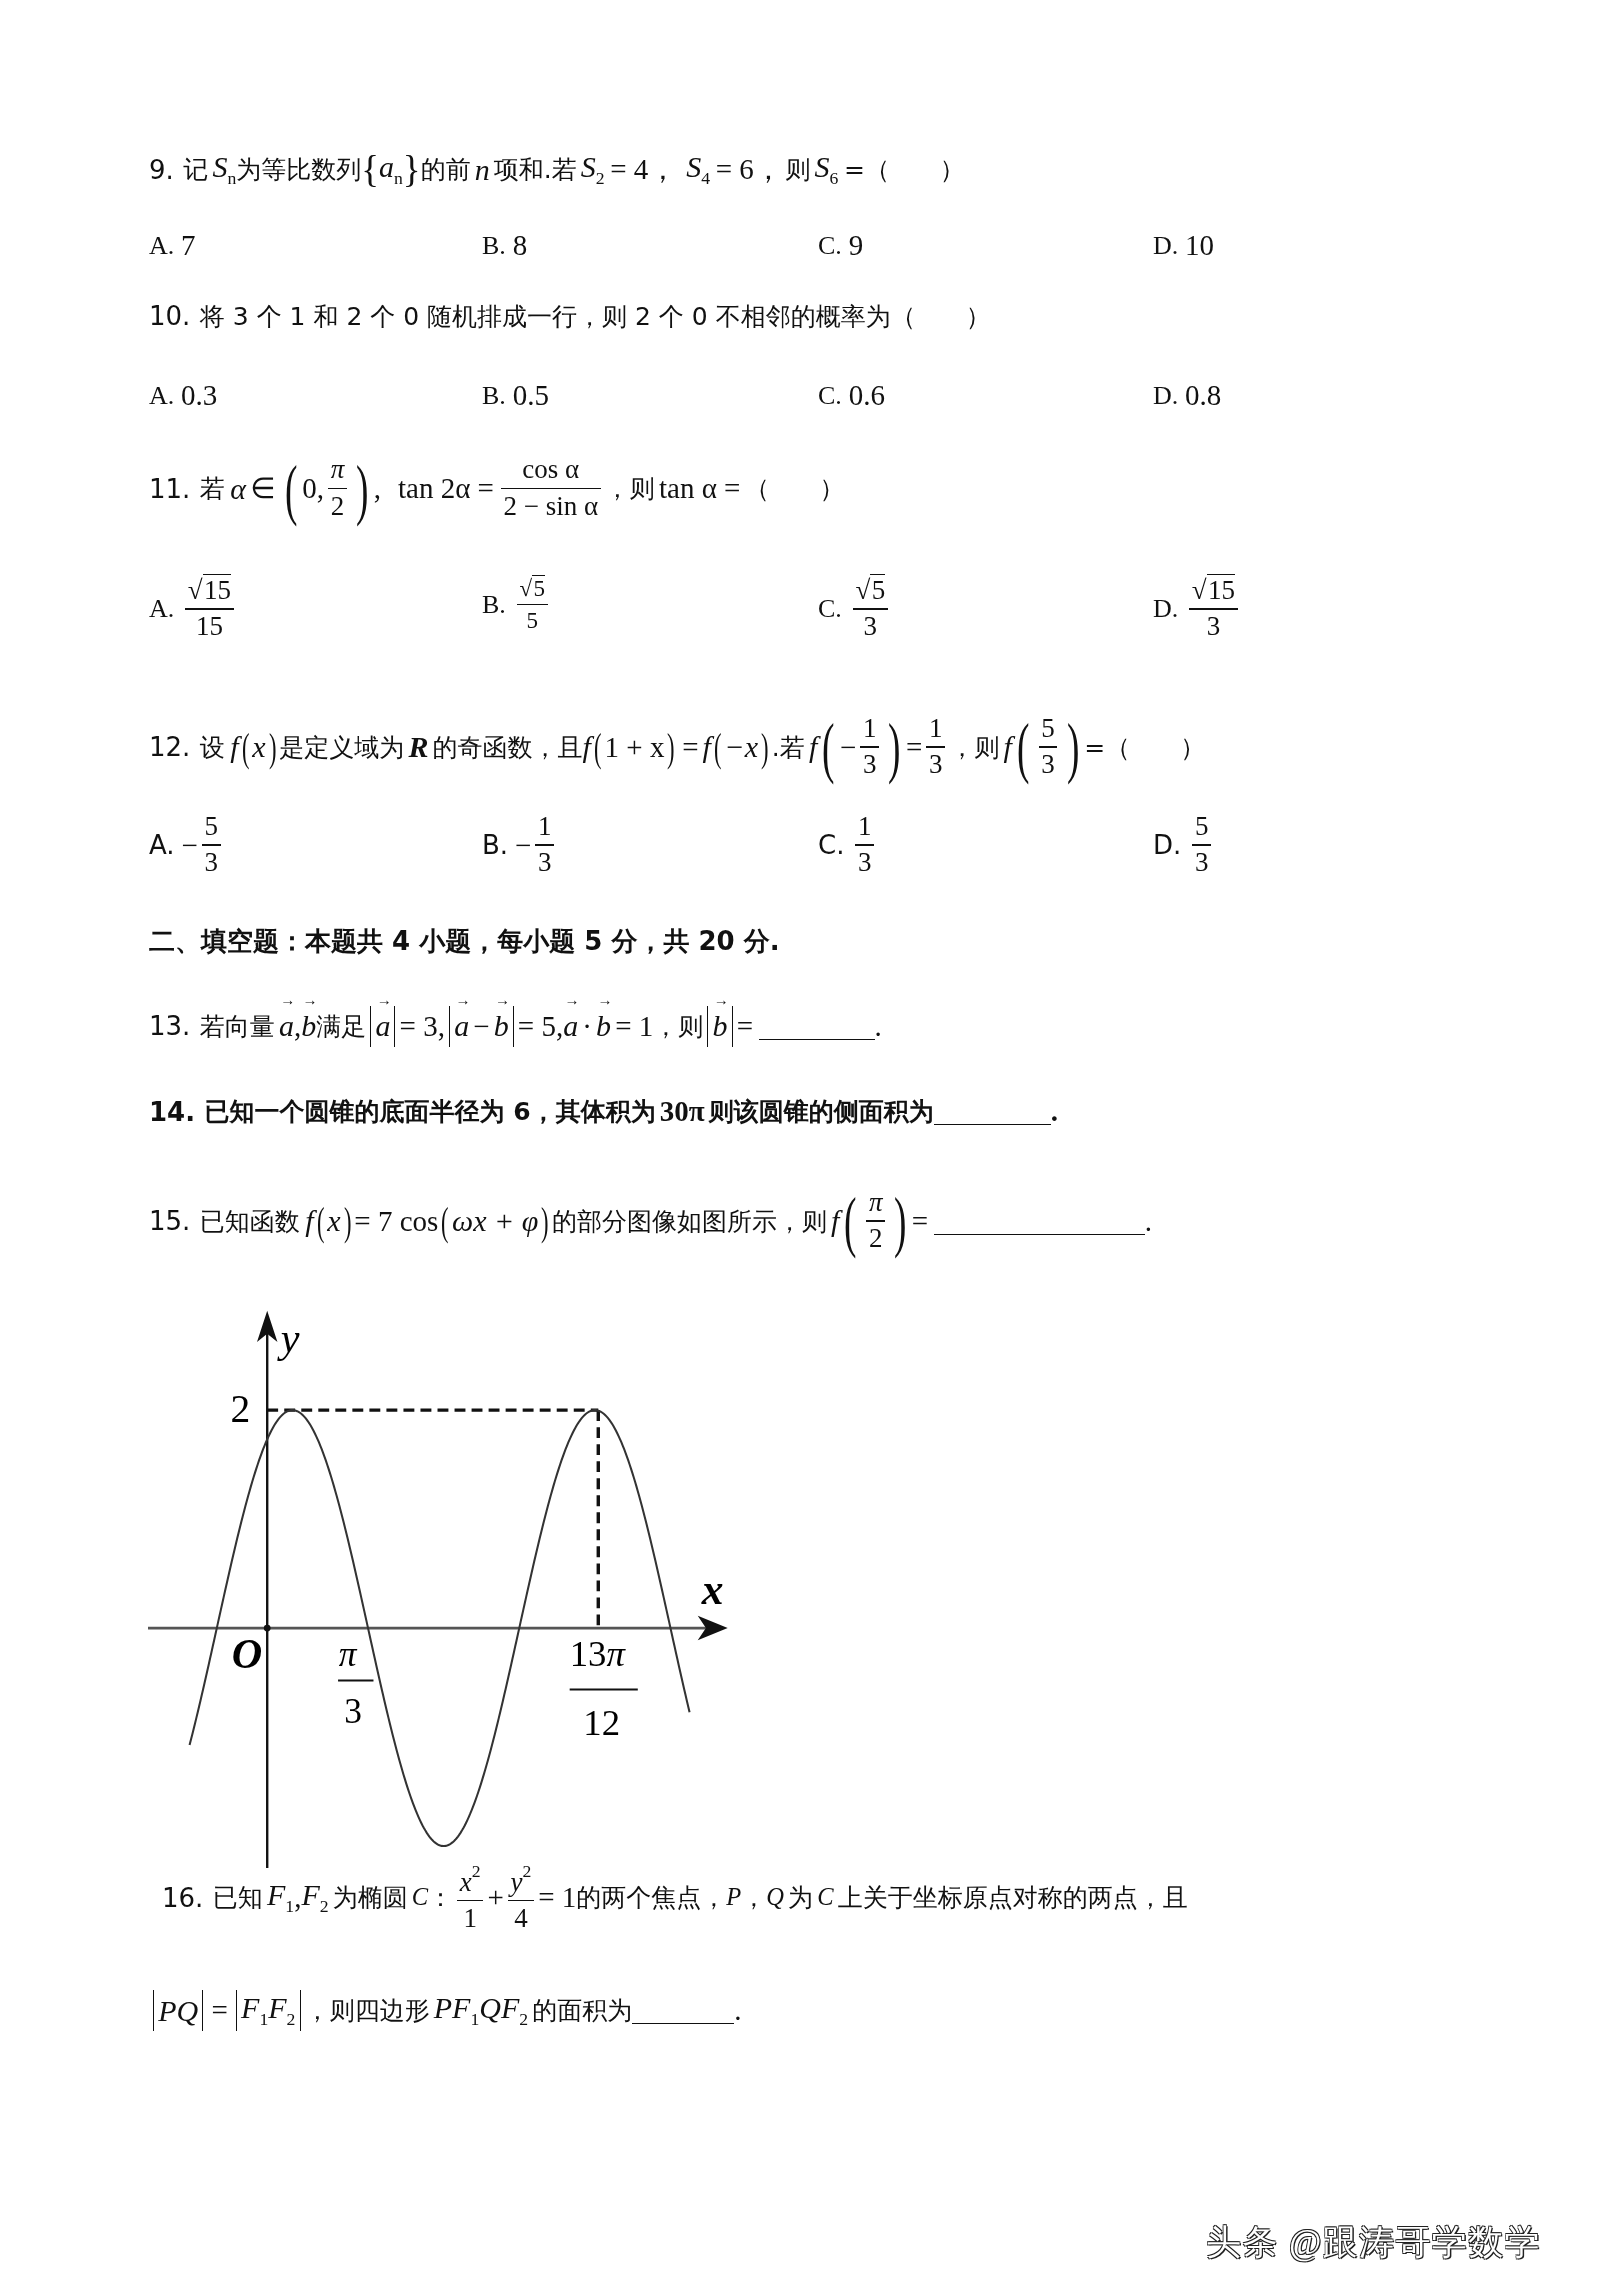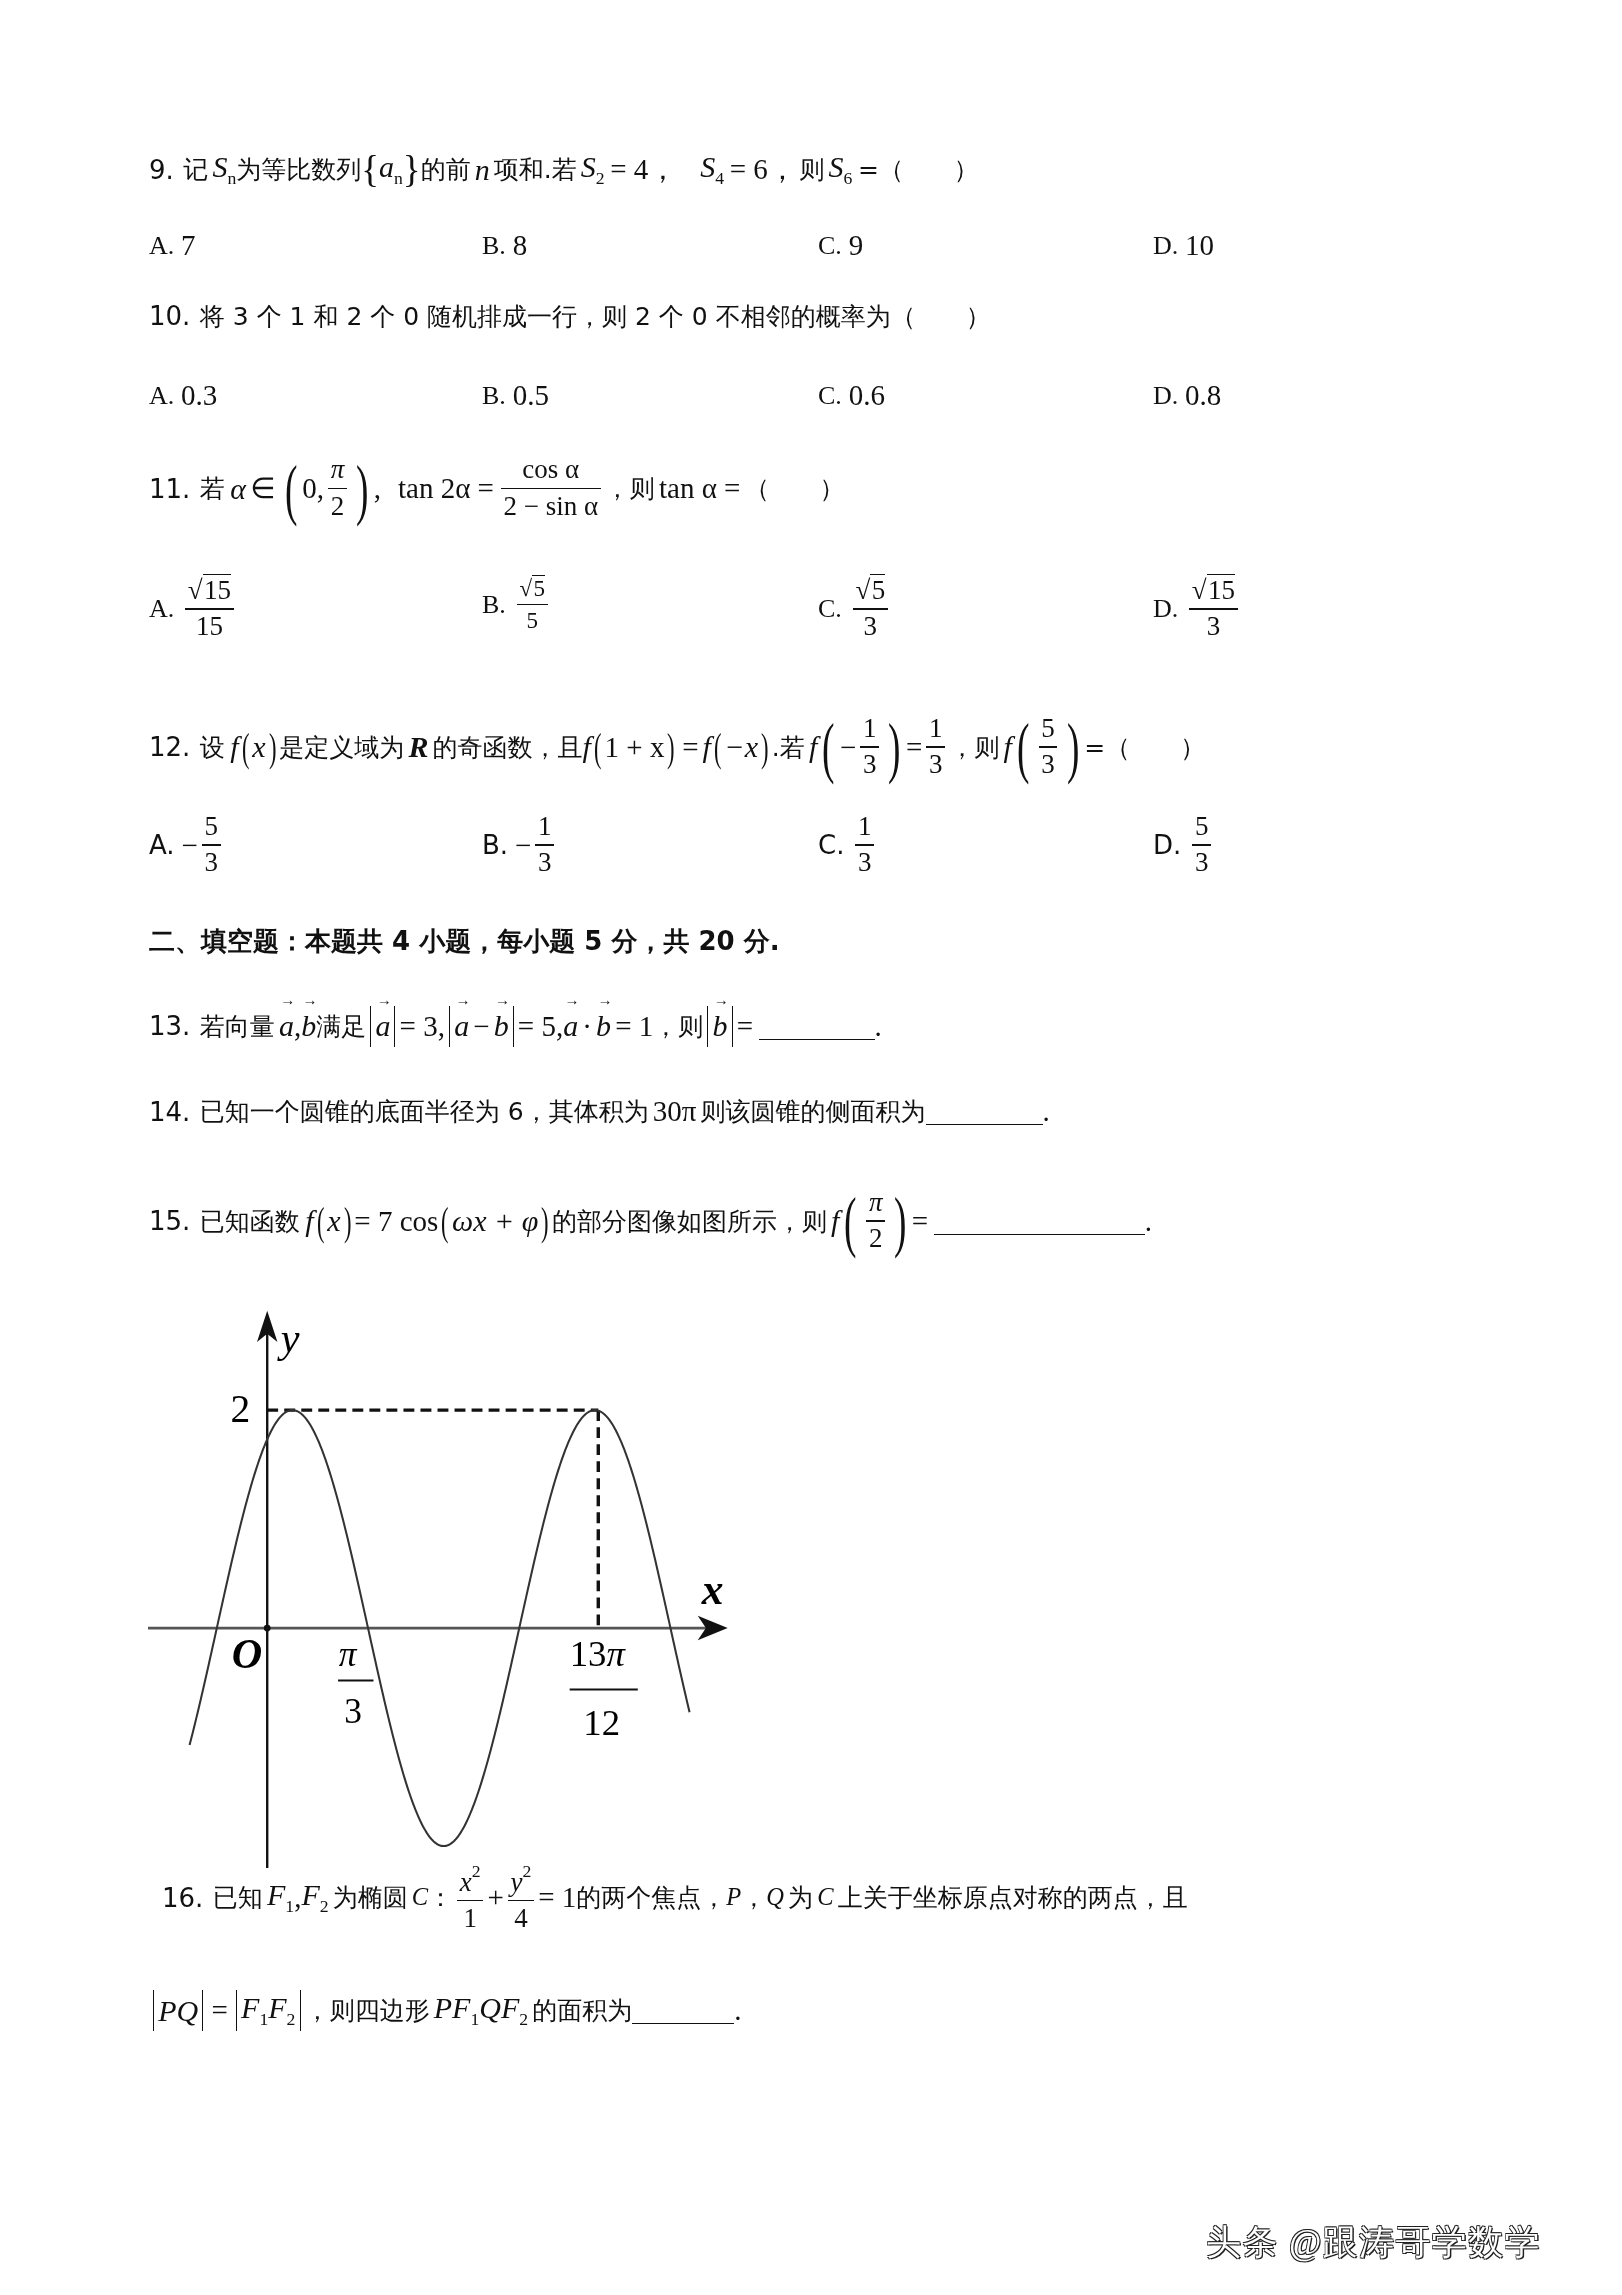--- a/index.html
+++ b/index.html
@@ -39,21 +39,21 @@
   <span class="m" style="margin-left:4.1px;"><span>S</span><span class="sub">n</span></span>
   <span class="cn">为等比数列</span>
   <span class="r" style="font-size:37px;">{</span>
   <span class="m"><span>a</span><span class="sub">n</span></span>
   <span class="r" style="font-size:37px;">}</span>
   <span class="cn">的前</span>
   <span class="m" style="margin:0 4.1px;">n</span>
   <span class="cn">项和.若</span>
   <span class="m" style="margin-left:4.1px;text-align:center;"><span>S</span><span class="sub">2</span></span>
   <span class="r" style="margin-left:5.5px;">= 4，</span>
-  <span class="m" style="margin-left:23px;"><span>S</span><span class="sub">4</span></span>
+  <span class="m" style="margin-left:9px;"><span>S</span><span class="sub">4</span></span>
   <span class="r" style="margin-left:5.5px;">= 6，</span>
   <span class="cn" style="margin-left:2.7px;">则</span>
   <span class="m" style="margin-left:4.1px;"><span>S</span><span class="sub">6</span></span>
   <span class="cn" style="margin-left:5.5px;">=（　　）</span>
 </div>
 <div class="abs opt" style="left:149px; top:229px;">
     <span class="lab">A.</span>
     <span class="r">7</span>
   </div>
 <div class="abs opt" style="left:482px; top:229px;">
@@ -255,21 +255,21 @@
   <span class="r" style="margin-left:4.1px;">= 1</span>
   <span class="cn">，则</span>
   <span class="abs-bar"></span>
     <span class="m vec">b</span>
     <span class="abs-bar"></span>
   <span class="r">=</span>
   <span class="blank" style="width:116px; margin-left:5.5px;"></span>
   <span class="r">.</span>
 </div>
 
-<div class="abs q" style="left:149px; top:1097px;">
+<div class="abs q" style="left:149px; top:1097px;font-weight:bold;">
   <span class="qnum">14.</span>
   <span class="cn">已知一个圆锥的底面半径为 6，其体积为</span>
   <span class="r" style="margin:0 4.1px;">30π</span>
   <span class="cn">则该圆锥的侧面积为</span>
   <span class="blank" style="width:117px;"></span>
   <span class="r">.</span>
 </div>
 
 <div class="abs q" style="left:149px; top:1180px; height:82px;">
   <span class="qnum">15.</span>

